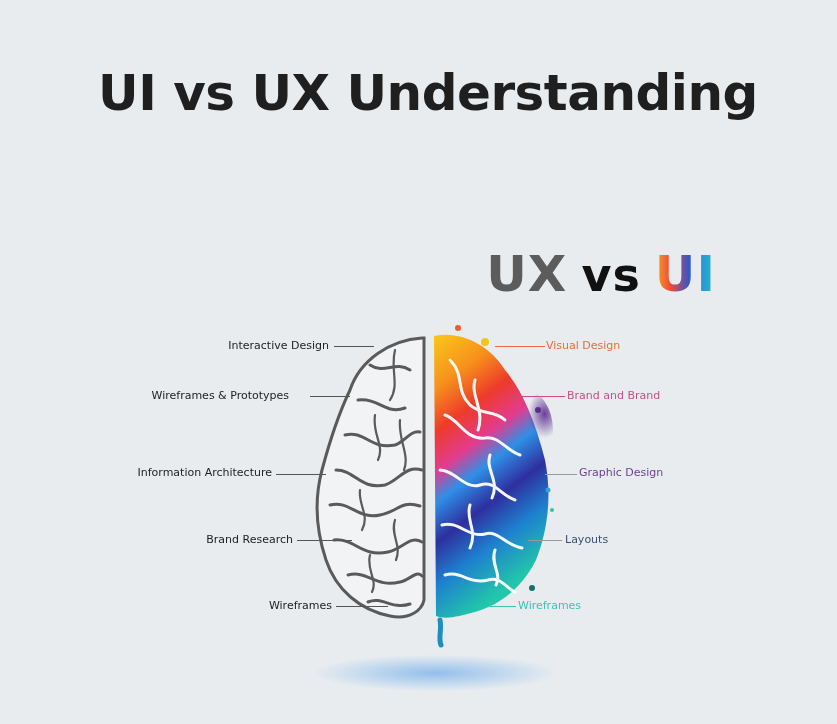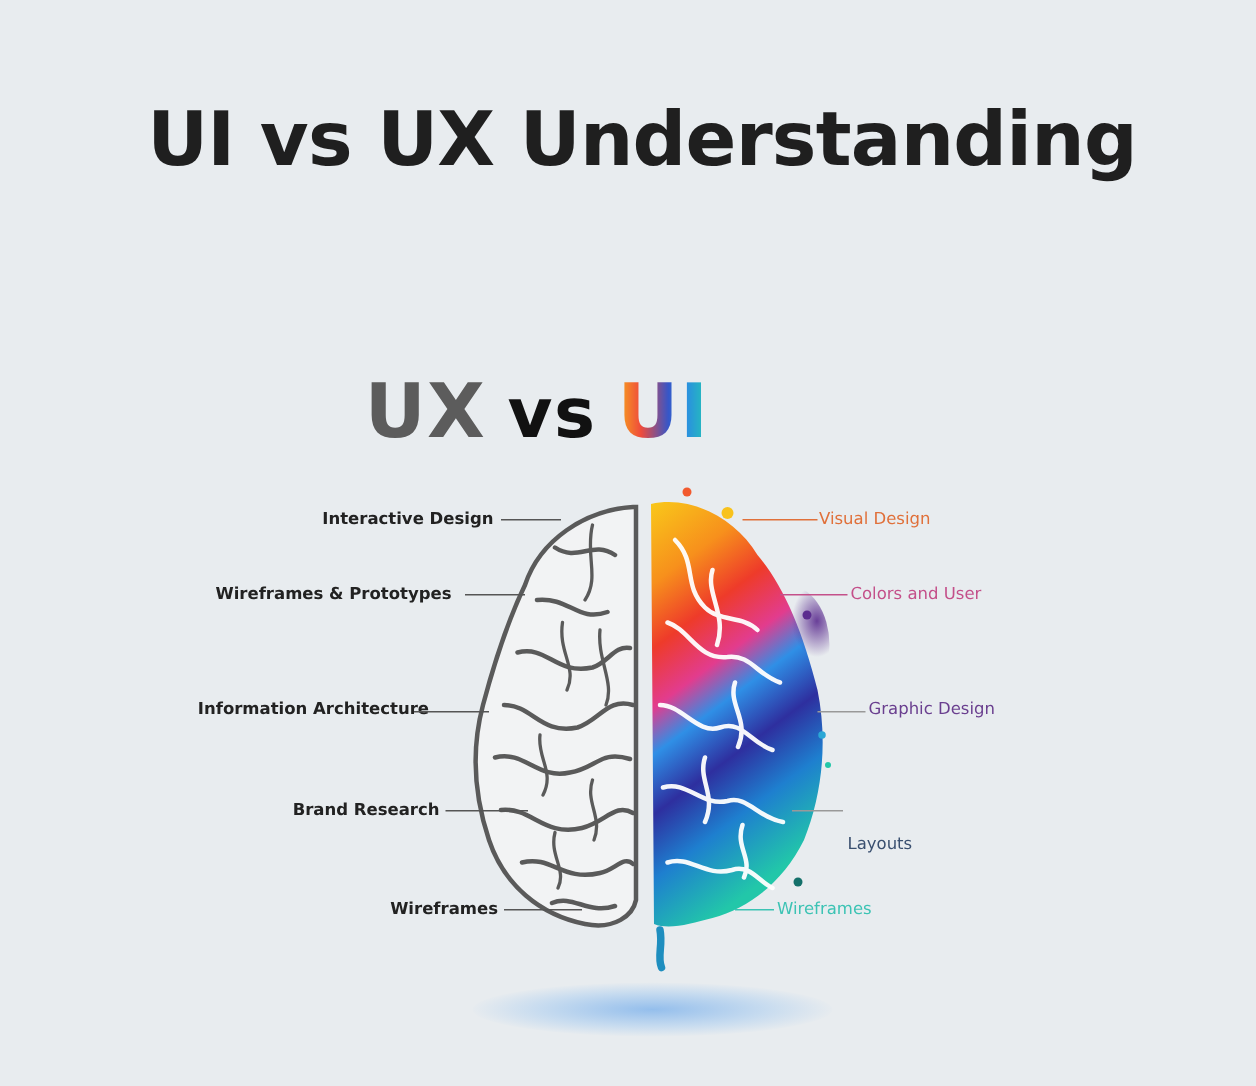--- a/index.html
+++ b/index.html
@@ -12,35 +12,35 @@
   .title {
     position: absolute; left: 11px; top: 58px; width: 834px;
     text-align: center; color: #1f1f1f;
     font-family: "DejaVu Sans", sans-serif;
     font-weight: bold; font-size: 50px; line-height: 70px;
     letter-spacing: -0.5px; margin: 0;
   }
   .title span { display: block; }
   .heading-row {
     position: absolute; top: 244px; left: 0; width: 716px;
-    text-align: center; font-family: "DejaVu Sans", sans-serif;
+    text-align: right; font-family: "DejaVu Sans", sans-serif;
     font-weight: bold; font-size: 50px; line-height: 60px; letter-spacing: 1px;
   }
   .heading-row .ux { color: #5c5c5c; }
   .heading-row .vs { color: #111111; margin: 0 14px; font-size: 46px; }
   .heading-row .ui {
     background: linear-gradient(90deg, #f7a51b 0%, #ef4b3c 25%, #3656c8 55%, #2a8fe0 75%, #23c9b2 100%);
     -webkit-background-clip: text; background-clip: text; color: transparent;
   }
   .label {
     position: absolute; font-size: 11px; white-space: nowrap;
     font-family: "DejaVu Sans", sans-serif;
     text-align: right;
   }
-  .label.left { color: #222; text-align: left; font-weight: bold; }
+  .label.left { color: #222; text-align: left; }
   .line { position: absolute; height: 1px; }
   .brain-svg { position: absolute; left: 300px; top: 320px; }
   .glow {
     position: absolute; left: 315px; top: 655px; width: 240px; height: 36px;
     border-radius: 50%;
     background: radial-gradient(ellipse at center, rgba(120,175,235,0.75) 0%, rgba(160,200,240,0.45) 45%, rgba(232,236,239,0) 72%);
   }
 </style>
 </head>
 <body>
@@ -94,40 +94,40 @@
       <path d="M142,205 C158,200 168,218 185,214 C198,210 205,225 222,228"></path>
       <path d="M145,255 C160,250 170,265 188,260 C200,256 206,268 215,272"></path>
       <path d="M175,60 C170,75 185,90 178,110 M190,135 C185,150 200,160 192,178 M170,185 C165,200 178,210 170,228 M195,230 C190,245 202,252 196,265"></path>
     </g>
   </g>
 </svg>
 
 <div class="label left" style="right:508px; top:339px;">Interactive Design</div>
 <div class="line" style="left:334px; top:346px; width:40px; background:#555;"></div>
 
-<div class="label left" style="right:536px; top:389px;">Wireframes &amp; Prototypes</div>
+<div class="label left" style="right:548px; top:389px;">Wireframes &amp; Prototypes</div>
 <div class="line" style="left:310px; top:396px; width:40px; background:#555;"></div>
 
-<div class="label left" style="right:551px; top:466px;">Information Architecture</div>
+<div class="label left" style="right:565px; top:466px;">Information Architecture</div>
 <div class="line" style="left:276px; top:474px; width:50px; background:#555;"></div>
 
 <div class="label left" style="right:544px; top:533px;">Brand Research</div>
 <div class="line" style="left:297px; top:540px; width:55px; background:#555;"></div>
 
 <div class="label left" style="right:505px; top:599px;">Wireframes</div>
 <div class="line" style="left:336px; top:606px; width:52px; background:#555;"></div>
 
 <div class="line" style="left:495px; top:346px; width:50px; background:#e0703a;"></div>
 <div class="label" style="left:546px; top:339px; color:#e0703a;">Visual Design</div>
 
 <div class="line" style="left:520px; top:396px; width:45px; background:#c4508a;"></div>
-<div class="label" style="left:567px; top:389px; color:#c4508a;">Colors and User</div>
+<div class="label" style="left:567px; top:389px; color:#c4508a;">Brand and Brand</div>
 
 <div class="line" style="left:545px; top:474px; width:32px; background:#999;"></div>
 <div class="label" style="left:579px; top:466px; color:#6a3f8f;">Graphic Design</div>
 
 <div class="line" style="left:528px; top:540px; width:34px; background:#999;"></div>
-<div class="label" style="left:565px; top:533px; color:#3a5070;margin-top:23px;">Layouts</div>
+<div class="label" style="left:565px; top:533px; color:#3a5070;">Layouts</div>
 
 <div class="line" style="left:490px; top:606px; width:26px; background:#3cc3b4;"></div>
 <div class="label" style="left:518px; top:599px; color:#3cc3b4;">Wireframes</div>
 
 <div class="glow"></div>
 
 </body></html>

